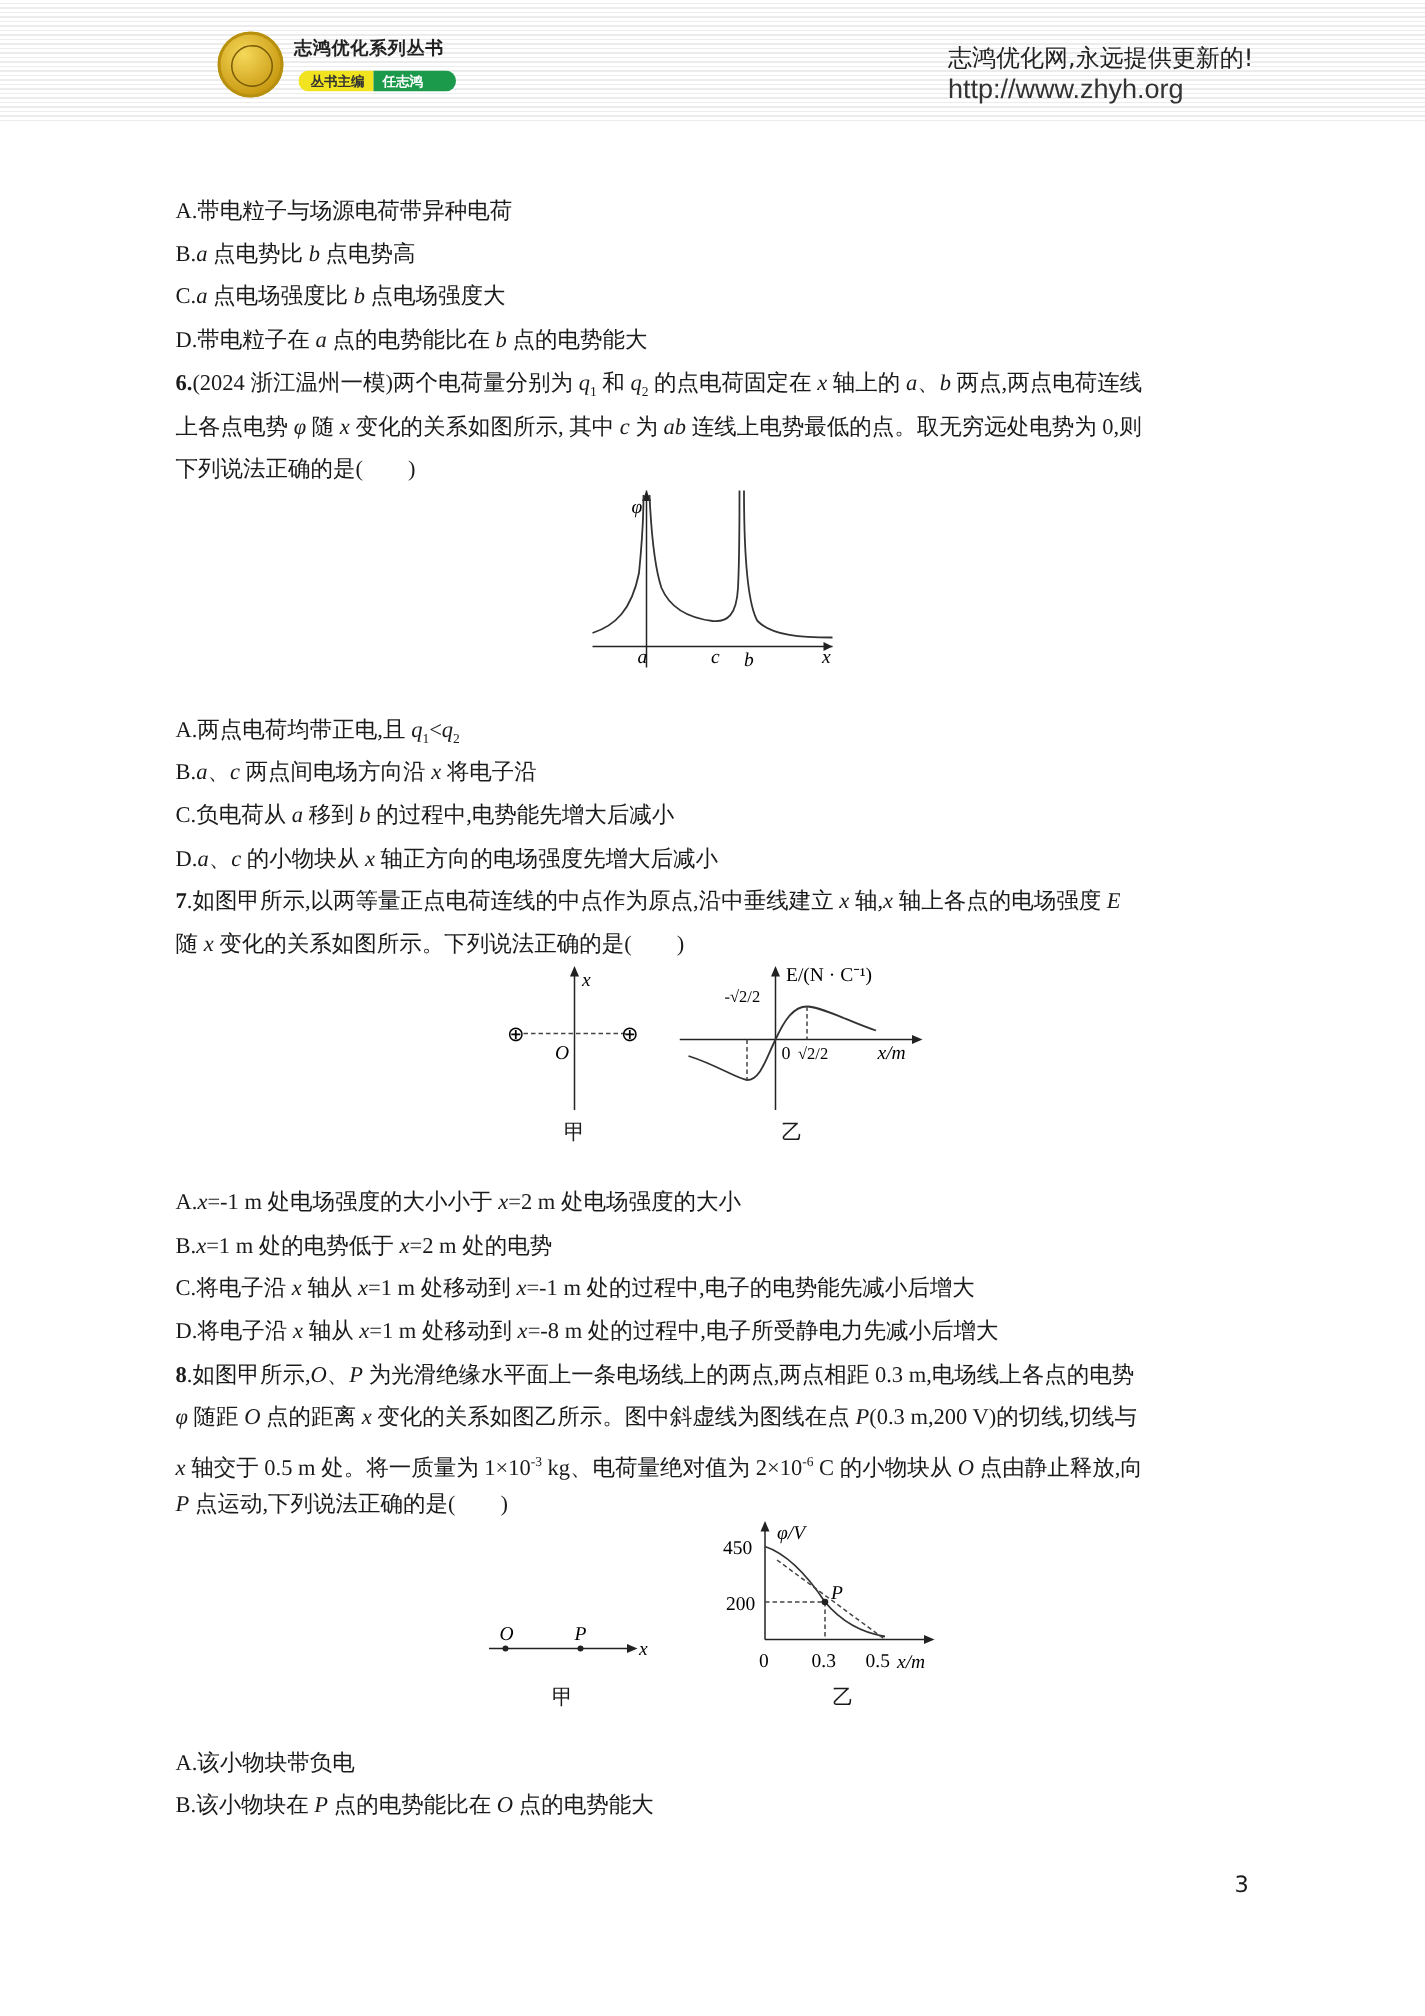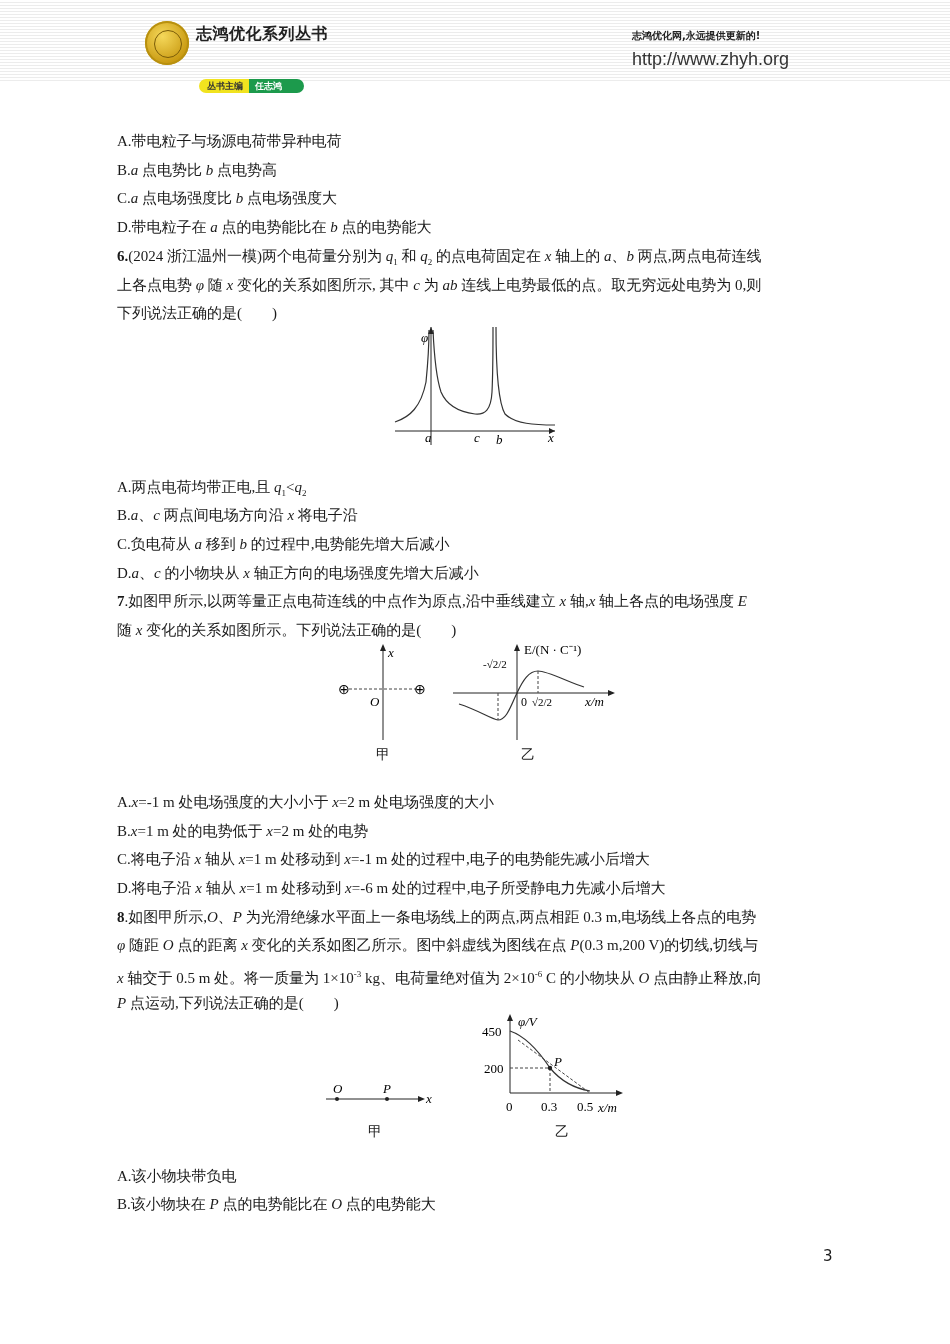--- a/index.html
+++ b/index.html
@@ -6,27 +6,27 @@
   body { width:950px; height:1344px; position:relative; overflow:hidden;
          font-family: "Liberation Serif", "DejaVu Serif", serif; color:#1a1a1a; }
   .header { position:absolute; left:0; top:0; width:950px; height:82px;
             background: repeating-linear-gradient(to bottom, #ffffff 0px, #ffffff 2px, #ececec 2px, #ececec 3px); }
   .logo { position:absolute; left:145px; top:21px; width:44px; height:44px; border-radius:50%;
           background: radial-gradient(circle at 40% 35%, #f5d85a, #c99a12 70%, #8a6a0a 100%);
           box-shadow: 0 0 0 2px #b8900f inset; }
   .logo-inner { position:absolute; left:9px; top:9px; width:26px; height:26px; border-radius:50%;
                 border:1px solid #7a5c08; }
   .series-title { position:absolute; left:196px; top:24px; font-family:"DejaVu Sans", sans-serif;
-                  font-weight:bold; font-size:16px; color:#222; letter-spacing:0.5px; }
+                  font-weight:bold; font-size:12px; color:#222; letter-spacing:0.5px; }
   .badge { position:absolute; left:199px; top:47px; height:14px; display:flex; font-family:"DejaVu Sans", sans-serif;
-           font-size:9px; font-weight:bold; border-radius:7px; overflow:hidden;margin-top:32px; }
+           font-size:9px; font-weight:bold; border-radius:7px; overflow:hidden; }
   .badge-a { background:#f1e31f; color:#333; padding:1px 6px 0 8px; }
   .badge-b { background:#1c9a4c; color:#fff; padding:1px 22px 0 6px; }
-  .slogan { position:absolute; left:632px; top:29px; font-family:"DejaVu Sans", sans-serif; font-weight:bold;
-            font-size:10px; color:#222; }
+  .slogan { position:absolute; left:632px; top:29px; font-family:"DejaVu Sans", sans-serif; font-weight:normal;
+            font-size:16px; color:#222; }
   .url { position:absolute; left:632px; top:49px; font-family:"Liberation Sans", sans-serif; font-size:18px; color:#333; }
 
   .line { position:absolute; left:117px; font-size:15px; line-height:20px; white-space:nowrap; }
   .line i { font-style:italic; }
   .line b { font-weight:bold; }
   sub, sup { font-size:9px; }
 
   .fig { position:absolute; }
   .fig svg text { font-family:"Liberation Serif", serif; }
   .caption { position:absolute; font-size:14px; font-family:"DejaVu Sans", sans-serif; }
@@ -109,21 +109,21 @@
     <text x="68" y="66" font-size="12">0</text>
     <text x="79" y="66" font-size="11">√2/2</text>
     <text x="132" y="66" font-size="13" font-style="italic">x/m</text>
   </svg>
 </div>
 <div class="caption" style="left:521px; top:746px;">乙</div>
 
 <div class="line" style="top:792px"><span>A.</span><i>x</i><span>=-1 m 处电场强度的大小小于 </span><i>x</i><span>=2 m 处电场强度的大小</span></div>
 <div class="line" style="top:821px"><span>B.</span><i>x</i><span>=1 m 处的电势低于 </span><i>x</i><span>=2 m 处的电势</span></div>
 <div class="line" style="top:849px"><span>C.将电子沿 </span><i>x</i><span> 轴从 </span><i>x</i><span>=1 m 处移动到 </span><i>x</i><span>=-1 m 处的过程中,电子的电势能先减小后增大</span></div>
-<div class="line" style="top:878px"><span>D.将电子沿 </span><i>x</i><span> 轴从 </span><i>x</i><span>=1 m 处移动到 </span><i>x</i><span>=-6 m 处的过程中,电子所受静电力先减小后增大</span></div>
+<div class="line" style="top:878px"><span>D.将电子沿 </span><i>x</i><span> 轴从 </span><i>x</i><span>=1 m 处移动到 </span><i>x</i><span>=-8 m 处的过程中,电子所受静电力先减小后增大</span></div>
 
 <div class="line" style="top:907px"><b>8</b><span>.</span><span>如图甲所示,</span><i>O</i><span>、</span><i>P</i><span> 为光滑绝缘水平面上一条电场线上的两点,两点相距 0.3 m,电场线上各点的电势</span></div>
 <div class="line" style="top:935px"><i>φ</i><span> 随距 </span><i>O</i><span> 点的距离 </span><i>x</i><span> 变化的关系如图乙所示。图中斜虚线为图线在点 </span><i>P</i><span>(0.3 m,200 V)的切线,切线与</span></div>
 <div class="line" style="top:964px"><i>x</i><span> 轴交于 0.5 m 处。将一质量为 1×10</span><sup>-3</sup><span> kg、电荷量绝对值为 2×10</span><sup>-6</sup><span> C 的小物块从 </span><i>O</i><span> 点由静止释放,向</span></div>
 <div class="line" style="top:993px"><i>P</i><span> 点运动,下列说法正确的是(　　)</span></div>
 
 <div class="fig" style="left:322px; top:1080px; width:115px; height:30px;">
   <svg width="115" height="30" viewBox="0 0 115 30">
     <line x1="4" y1="19" x2="100" y2="19" stroke="#222" stroke-width="1"></line>
     <polygon points="103,19 96,16 96,22" fill="#222"></polygon>

